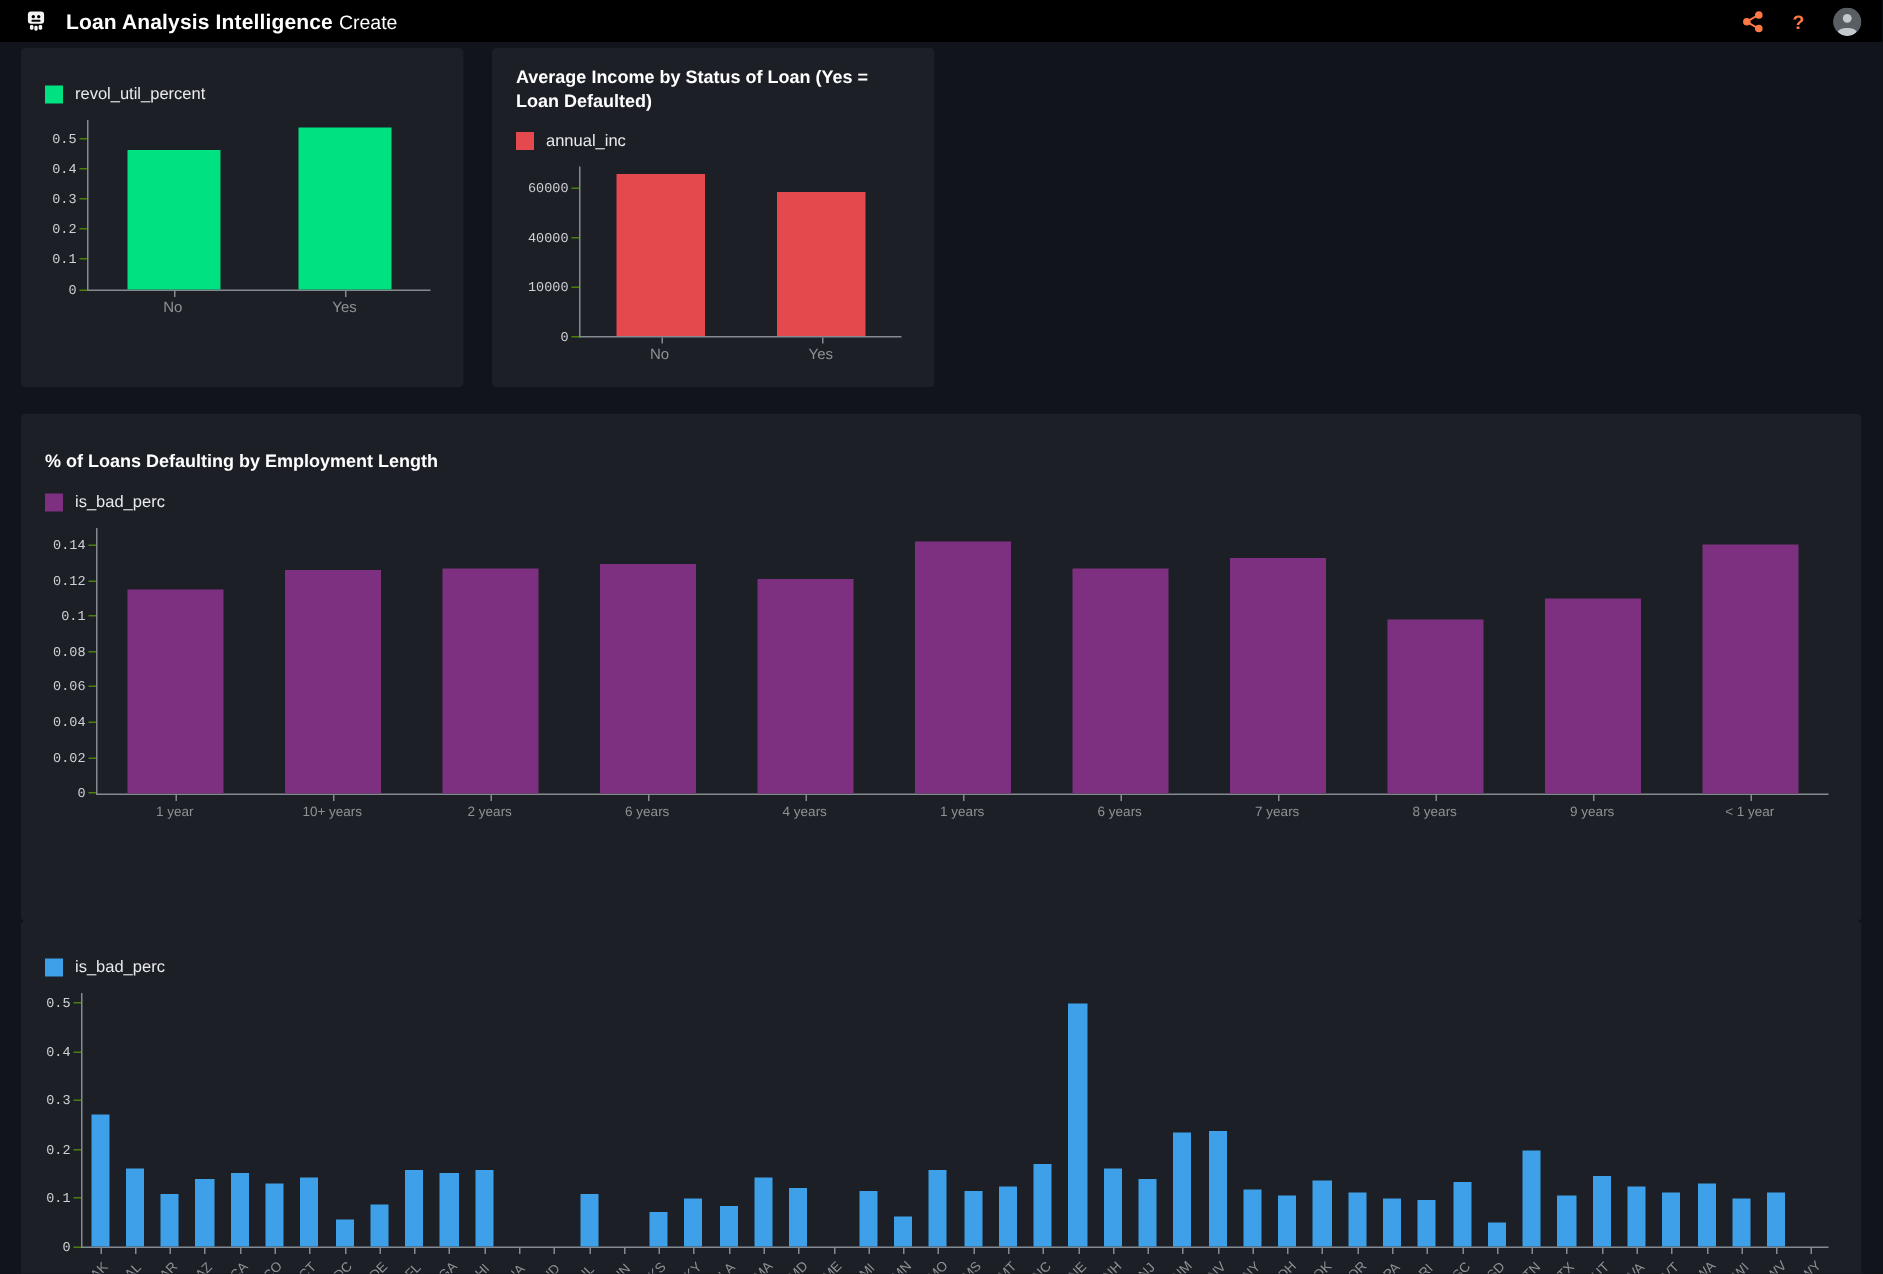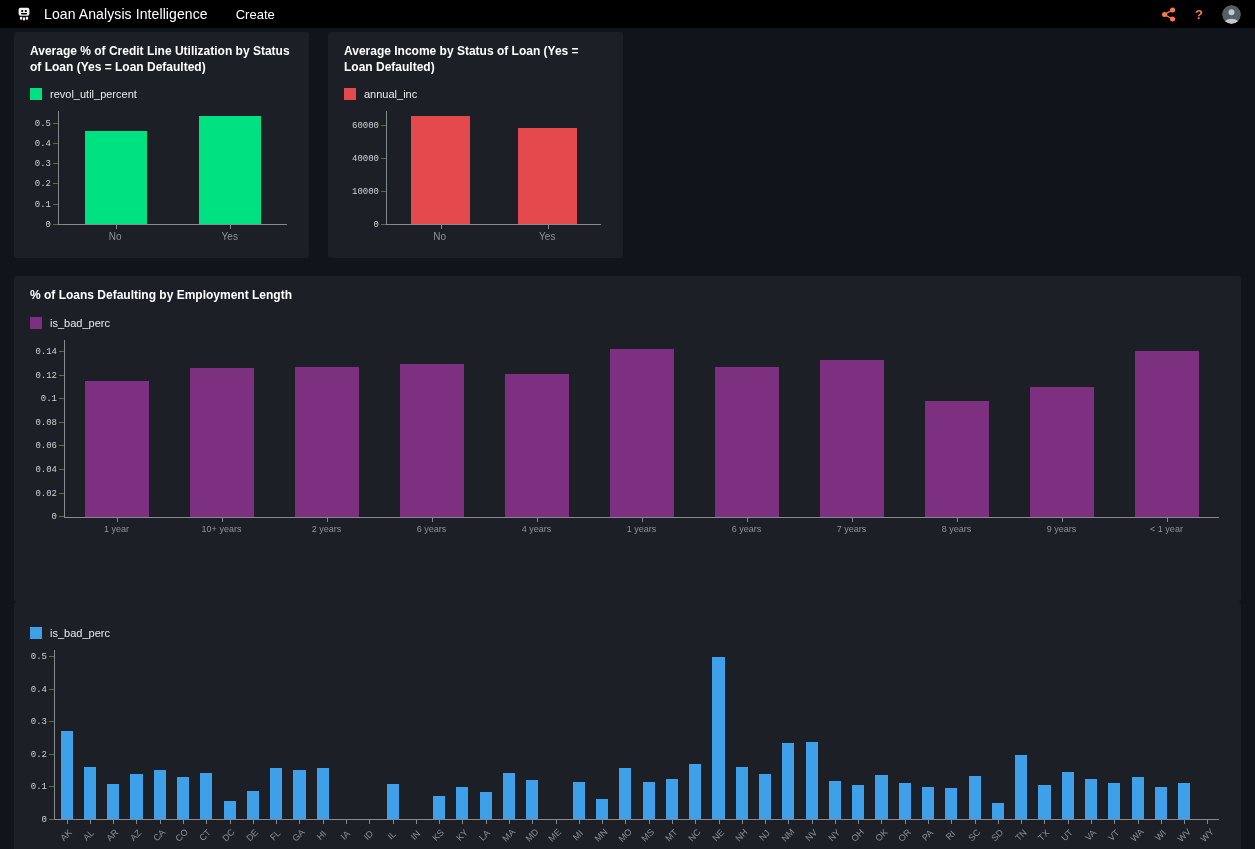--- a/index.html
+++ b/index.html
@@ -1,32 +1,32 @@
 <!DOCTYPE html>
 <html style="--topbar-bg: #000000; --page-bg: #11141a; --panel-bg: #1c2026; --accent: #ff7946;"><head>
 <meta charset="utf-8">
 <style>
   * { margin:0; padding:0; box-sizing:border-box; }
   html,body { width:1255px; height:849px; overflow:hidden; background:var(--page-bg,#11141a); font-family:"Liberation Sans",sans-serif; }
 
   .topbar { height:28px; background:var(--topbar-bg,#000); display:flex; align-items:center; padding:0 14px; color:#fff; }
   .logo { width:20px; height:20px; margin-right:10px; display:flex; align-items:center; justify-content:center; cursor:pointer; }
-  .tb-title { font-size:14px; font-weight:normal; margin-right:28px; letter-spacing:.1px; }
+  .tb-title { font-size:14px; font-weight:bold; margin-right:4px; letter-spacing:.1px; }
   .tb-link { font-size:13px; color:#fff; cursor:pointer; }
   .tb-right { margin-left:auto; display:flex; align-items:center; gap:19px; }
   .tb-icon { cursor:pointer; display:flex; align-items:center; }
   .tb-help { color:var(--accent,#ff7946); font-size:13px; font-weight:bold; cursor:pointer; }
   .avatar { width:19px; height:19px; border-radius:50%; overflow:hidden; cursor:pointer; }
 
   .content { padding:4px 14px 0; }
   .row1 { display:flex; gap:19px; margin-bottom:18px; }
   .panel { background:var(--panel-bg,#1c2026); border-radius:3px; padding:12px 16px; }
   .panel.small { width:295px; height:226px; }
   .panel.wide { width:1227px; }
-  #p2 { height:288px; margin-bottom:14px; }
+  #p2 { height:288px; margin-bottom:14px;margin-top:12px; }
   #p3 { height:286px; }
 
   .ptitle { color:#fff; font-size:12px; font-weight:bold; line-height:1.3; cursor:pointer; }
   .legend { display:flex; align-items:center; gap:8px; margin-top:13px; cursor:pointer; width:max-content; }
   .swatch { width:12px; height:12px; }
   .leglab { color:#e9eaec; font-size:11px; }
 
   .chartbox { position:relative; margin-top:11px; }
   #c0 .chartbox, #c1 .chartbox { height:134px; }
   #c2 .chartbox { height:200px; }
@@ -91,21 +91,20 @@
         <path d="M3.4 17.2c.9-3.8 12.3-3.8 13.2 0A10 10 0 0 1 10 20a10 10 0 0 1-6.6-2.8z" fill="#c3c8cd"></path>
       </svg>
     </span>
   </span>
 </header>
 
 <main class="content">
   <div class="row1">
 
     <section class="panel small" id="c0">
-      <h2 class="ptitle">Average % of Credit Line Utilization by Status of Loan (Yes = Loan Defaulted)</h2>
       <div class="legend">
         <span class="swatch" style="background: rgb(0, 225, 130);"></span>
         <span class="leglab">revol_util_percent</span>
       </div>
       <div class="chartbox">
         <div class="plot">
           <div class="bars">
               <div class="slot">
                 <div class="bar" style="height: 82.1429%; background: rgb(0, 225, 130);"></div>
               </div>

